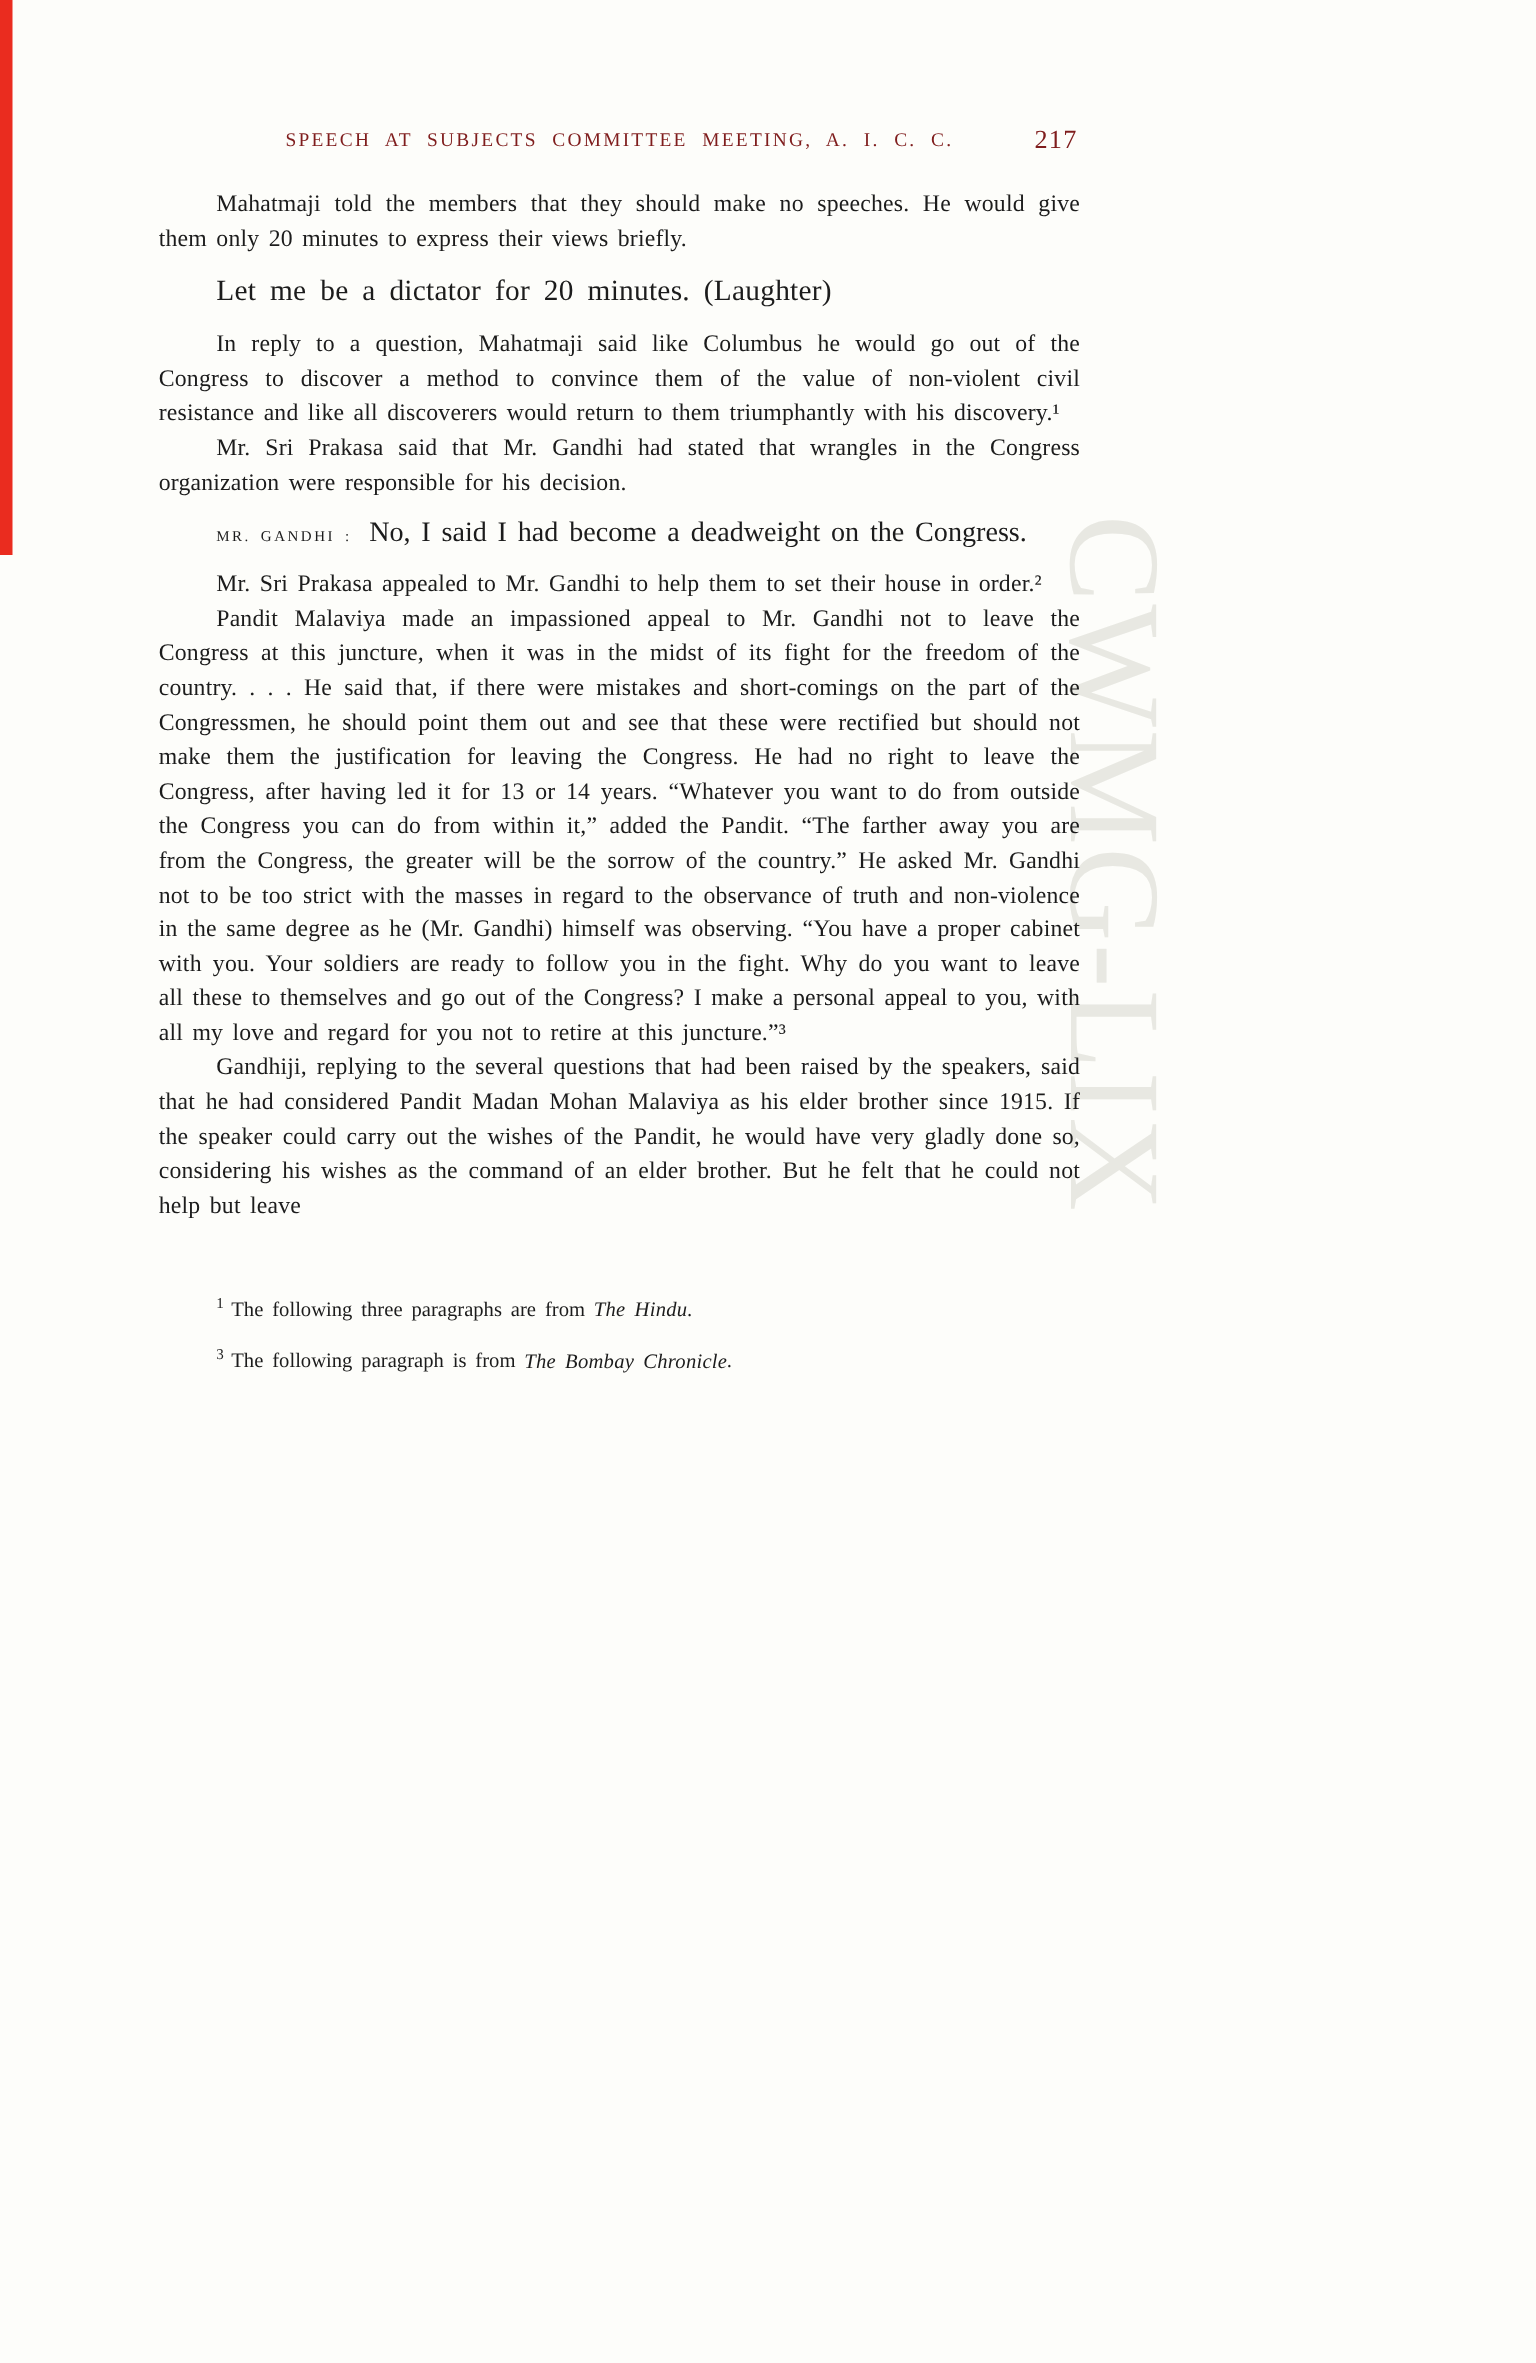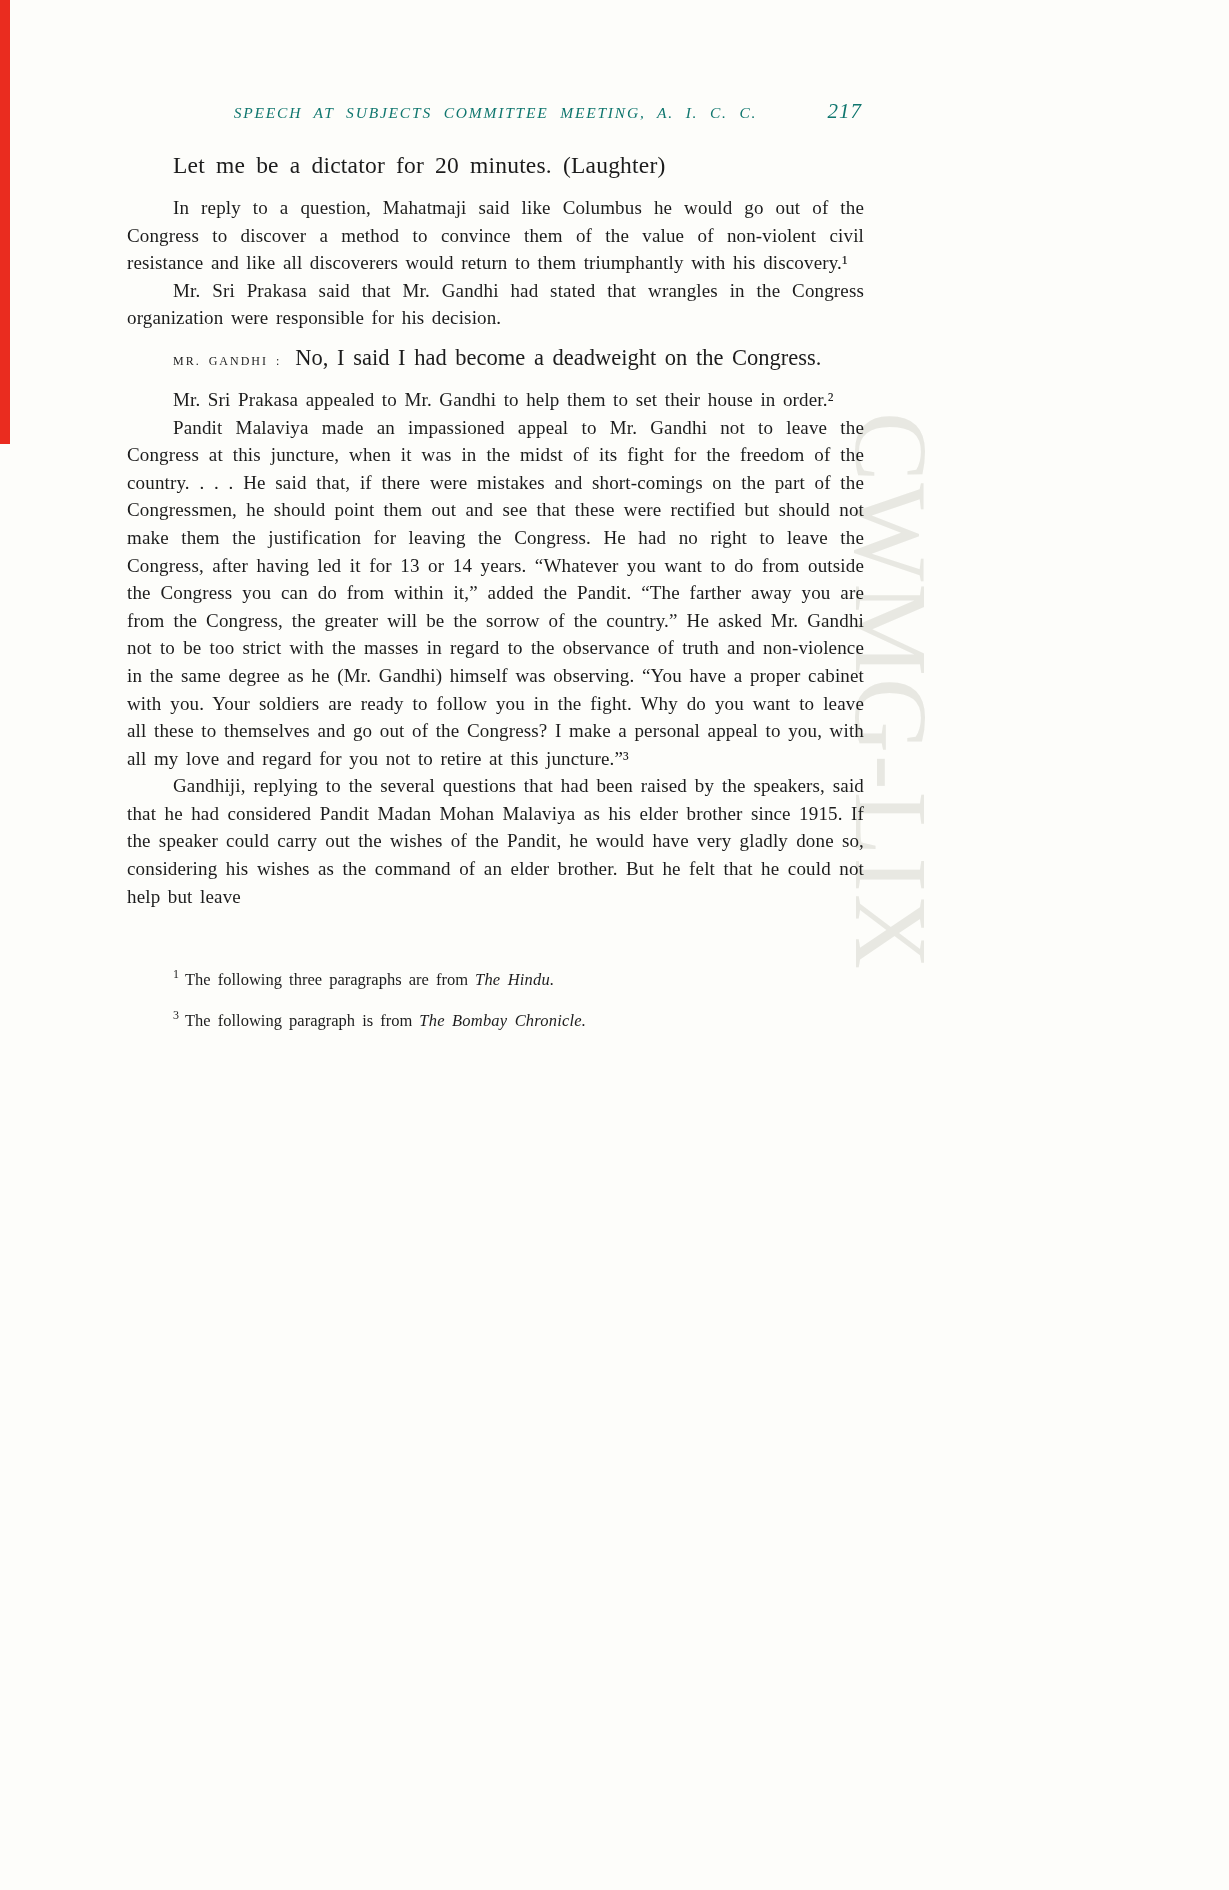--- a/index.html
+++ b/index.html
@@ -40,22 +40,21 @@
     width: 737px;
     z-index: 1;
   }
 
   .page-header {
     position: relative;
     margin-bottom: 28px;
     font-size: 15.5px;
     letter-spacing: 1.8px;
     word-spacing: 6px;
-    color: #0f766e;
-    font-style: italic;
+    color: #7f1d1d;
   }
   .running-title { text-align: center; }
   .page-number {
     position: absolute;
     right: 2px;
     top: -5px;
     font-size: 21px;
     letter-spacing: 1px;
     word-spacing: normal;
   }
@@ -114,20 +113,21 @@
 
 <div class="watermark">CWMG-LIX</div>
 
 <div class="page">
 
   <header class="page-header">
     <div class="running-title">SPEECH AT SUBJECTS COMMITTEE MEETING, A. I. C. C.</div>
     <div class="page-number">217</div>
   </header>
 
+  <p class="body-para indent">Mahatmaji told the members that they should make no speeches. He would give them only 20 minutes to express their views briefly.</p>
 
   <p class="pull-quote">Let me be a dictator for 20 minutes. (Laughter)</p>
 
   <p class="body-para indent">In reply to a question, Mahatmaji said like Columbus he would go out of the Congress to discover a method to convince them of the value of non-violent civil resistance and like all discoverers would return to them triumphantly with his discovery.¹</p>
 
   <p class="body-para indent">Mr. Sri Prakasa said that Mr. Gandhi had stated that wrangles in the Congress organization were responsible for his decision.</p>
 
   <p class="gandhi-para"><span class="speaker">MR. GANDHI :</span><span>No, I said I had become a deadweight on the Congress.</span></p>
 
   <p class="body-para indent">Mr. Sri Prakasa appealed to Mr. Gandhi to help them to set their house in order.²</p>

